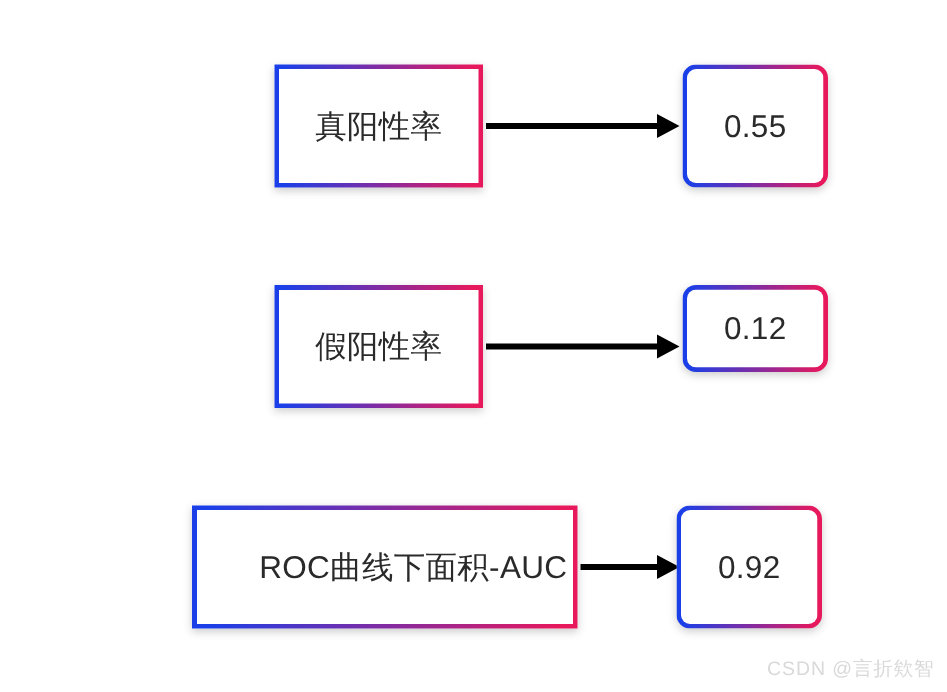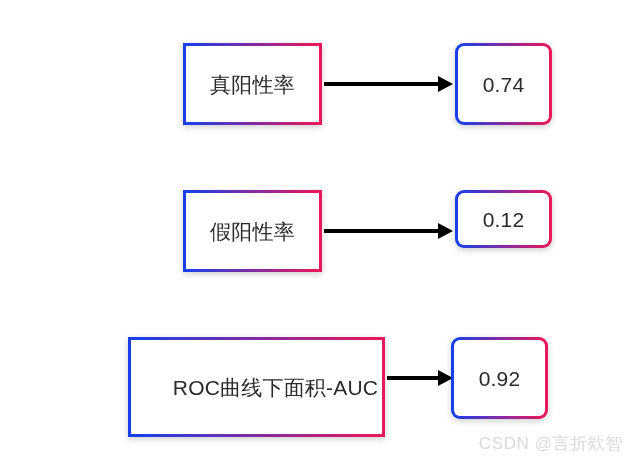--- a/index.html
+++ b/index.html
@@ -80,21 +80,21 @@
   .arrow svg {
     display: block;
     overflow: visible;
   }
 
   
   #watermark {
     position: absolute;
     right: 8px;
     bottom: 6px;
-    font-size: 17px;
+    font-size: 13px;
     color: #d9d9d9;
     letter-spacing: 0.6px;
     user-select: none;
     white-space: nowrap;
     text-align: center;
   }
 </style>
 </head>
 <body style="width: 631px; height: 461px; background: rgb(255, 255, 255);">
 
@@ -104,41 +104,41 @@
     <div class="node label-node" id="label-0" style="left: 158px; width: 139px; height: 82px; --c1: #1A3FE8; --c2: #E8185C;">
       <span class="node-text">真阳性率</span>
     </div>
     <div class="arrow" id="arrow-0" style="left: 299px; width: 129px; height: 82px;">
       <svg id="arrow-svg-0" height="18" xmlns="http://www.w3.org/2000/svg" width="129" viewBox="0 0 129 18">
         <line id="arrow-line-0" x1="0" y1="9" y2="9" stroke="#000000" stroke-width="4" x2="115"></line>
         <polygon id="arrow-head-0" fill="#000000" points="114,1 129,9 114,17"></polygon>
       </svg>
     </div>
     <div class="node value-node" id="value-0" style="left: 430px; width: 97px; height: 82px; --c1: #1A3FE8; --c2: #E8185C;">
-      <span class="node-text">0.74</span>
+      <span class="node-text">0.55</span>
     </div>
   </div>
 
   <div class="flow-row" id="row-1" style="top: 190px; height: 82px;">
     <div class="node label-node" id="label-1" style="left: 158px; width: 139px; height: 82px; --c1: #1A3FE8; --c2: #E8185C;">
       <span class="node-text">假阳性率</span>
     </div>
     <div class="arrow" id="arrow-1" style="left: 299px; width: 129px; height: 82px;">
       <svg id="arrow-svg-1" height="18" xmlns="http://www.w3.org/2000/svg" width="129" viewBox="0 0 129 18">
         <line id="arrow-line-1" x1="0" y1="9" y2="9" stroke="#000000" stroke-width="4" x2="115"></line>
         <polygon id="arrow-head-1" fill="#000000" points="114,1 129,9 114,17"></polygon>
       </svg>
     </div>
     <div class="node value-node" id="value-1" style="left: 430px; width: 97px; height: 58px; --c1: #1A3FE8; --c2: #E8185C;">
       <span class="node-text">0.12</span>
     </div>
   </div>
 
   <div class="flow-row" id="row-2" style="top: 337px; height: 82px;">
-    <div class="node label-node" id="label-2" style="left: 103px; width: 257px; height: 100px; padding-left: 44px; --c1: #1A3FE8; --c2: #E8185C;">
+    <div class="node label-node" id="label-2" style="left: 103px; width: 257px; height: 82px; padding-left: 44px; --c1: #1A3FE8; --c2: #E8185C;">
       <span class="node-text">ROC曲线下面积-AUC</span>
     </div>
     <div class="arrow" id="arrow-2" style="left: 362px; width: 66px; height: 82px;">
       <svg id="arrow-svg-2" height="18" xmlns="http://www.w3.org/2000/svg" width="66" viewBox="0 0 66 18">
         <line id="arrow-line-2" x1="0" y1="9" y2="9" stroke="#000000" stroke-width="4" x2="52"></line>
         <polygon id="arrow-head-2" fill="#000000" points="51,1 66,9 51,17"></polygon>
       </svg>
     </div>
     <div class="node value-node" id="value-2" style="left: 426px; width: 97px; height: 82px; --c1: #1A3FE8; --c2: #E8185C;">
       <span class="node-text">0.92</span>

